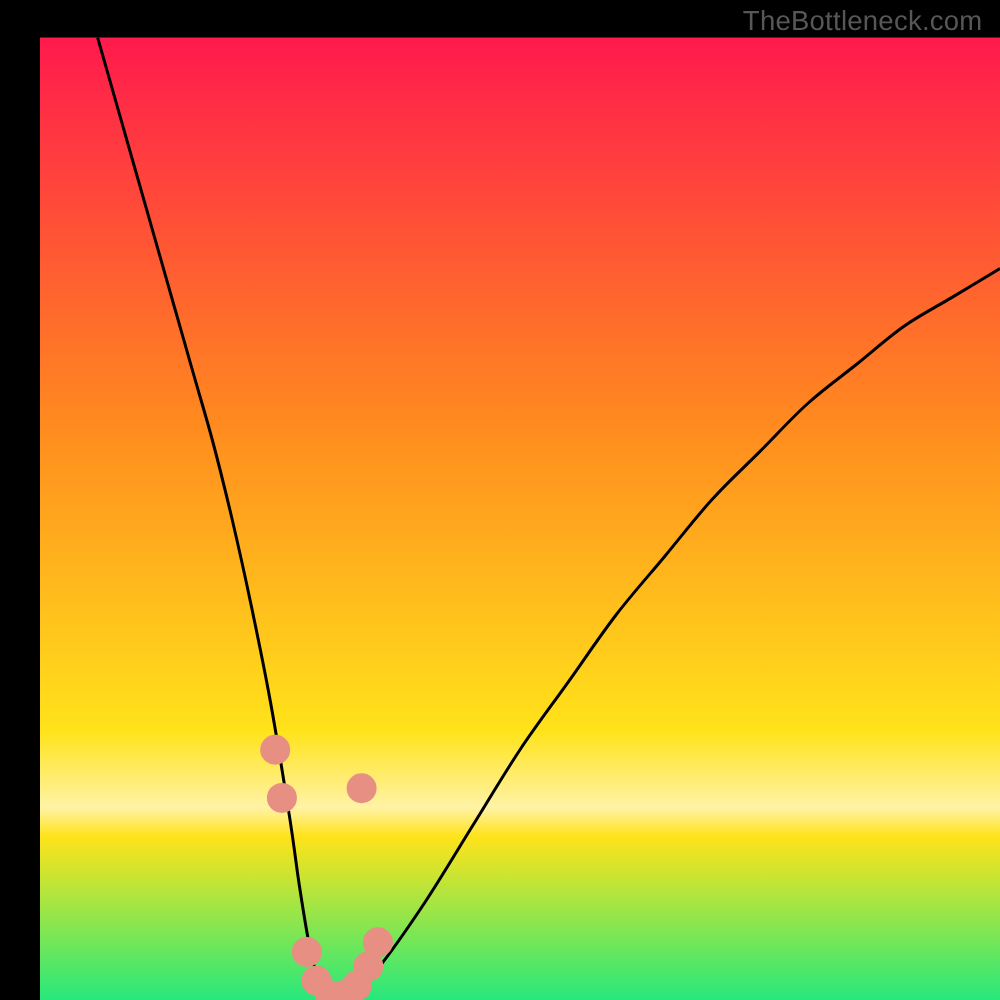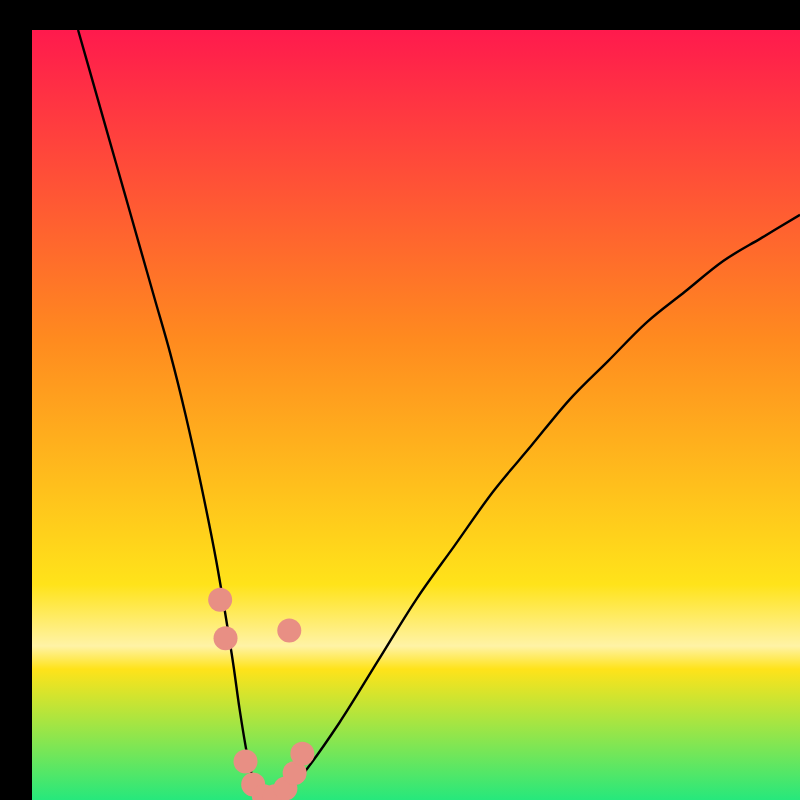--- a/index.html
+++ b/index.html
@@ -29,20 +29,21 @@
   svg.plot {
     position: absolute;
     left: 0;
     top: 0;
   }
 </style>
 </head>
 <body>
 
 <div class="stage">
+  <div class="watermark">TheBottleneck.com</div>
   <svg class="plot" width="800" height="800" viewBox="0 0 800 800">
     <defs>
       <linearGradient id="bg-grad" x1="0" y1="0" x2="0" y2="1">
         <stop id="g0" offset="0%" stop-color="#ff1a4d"></stop>
         <stop id="g1" offset="40%" stop-color="#ff8a1f"></stop>
         <stop id="g2" offset="72%" stop-color="#ffe31a"></stop>
         <stop id="g3" offset="80%" stop-color="#fff3a6"></stop>
         <stop id="g4" offset="83%" stop-color="#ffe31a"></stop>
         <stop id="g5" offset="100%" stop-color="#26e87c"></stop>
       </linearGradient>

